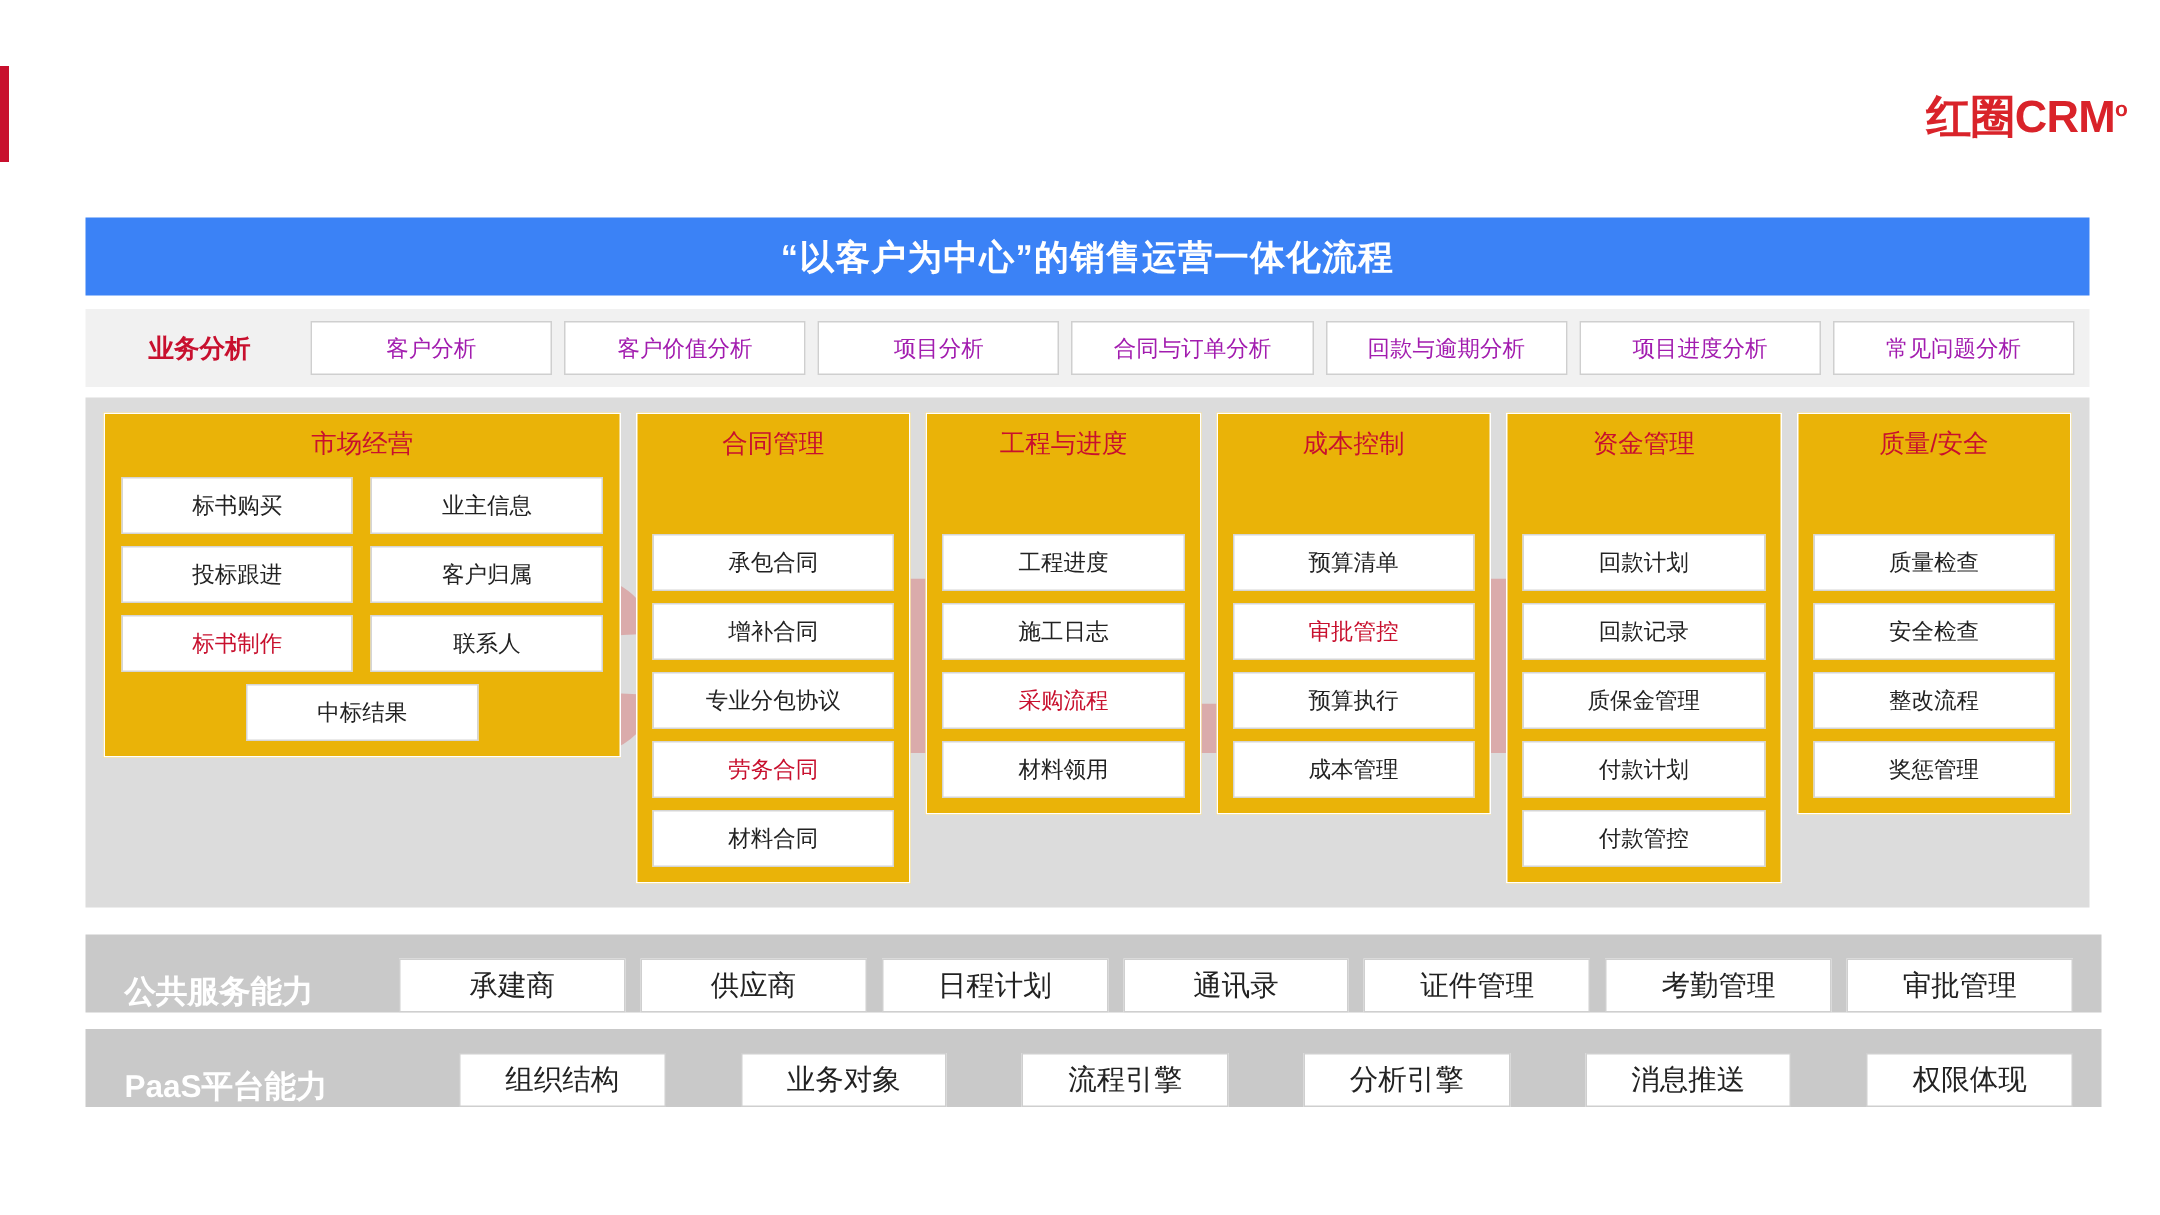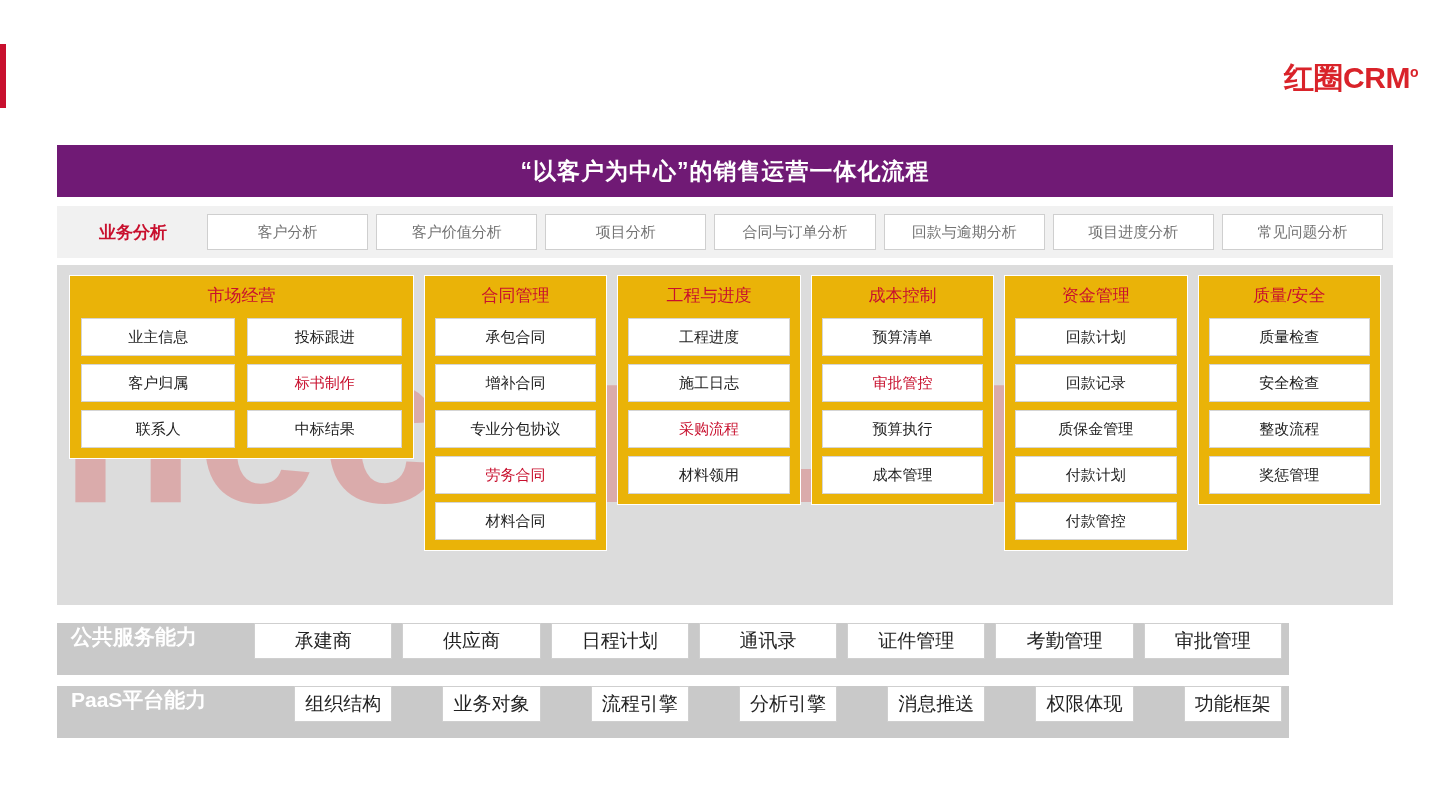--- a/index.html
+++ b/index.html
@@ -64,21 +64,21 @@
     z-index: 5;
     font-family: "Liberation Sans", "DejaVu Sans", sans-serif;
   }
   
   .title-bar {
     position: absolute;
     left: 57px;
     top: 129px;
     width: 1336px;
     height: 52px;
-    background: #701a75;
+    background: #3b82f6;
     color: #ffffff;
     font-size: 23px;
     font-weight: bold;
     display: flex;
     align-items: center;
     justify-content: center;
     letter-spacing: 1px;
   }
   
   .analysis-row {
@@ -104,21 +104,21 @@
   .analysis-item {
     flex: 1 1 0;
     margin: 4px 4px;
     height: 36px;
     background: #ffffff;
     border: 1px solid #cfcfcf;
     display: flex;
     align-items: center;
     justify-content: center;
     font-size: 15px;
-    color: #737373;
+    color: #a21caf;
     box-sizing: border-box;
   }
   
   .modules-panel {
     position: absolute;
     left: 57px;
     top: 249px;
     width: 1336px;
     height: 340px;
     background: #dcdcdc;
@@ -136,21 +136,21 @@
     border: 1px solid #ffffff;
     box-sizing: border-box;
     padding: 8px 10px 10px 10px;
     display: flex;
     flex-direction: column;
     align-items: center;
     position: relative;
     z-index: 10;
   }
   .module.wide { flex: 2 1 0; }
-  .module.narrow { flex: 1 1 0; }
+  .module.narrow { flex: 1 1 0; gap: 38px; }
   .module-title {
     text-align: center;
     color: #c8102e;
     font-size: 17px;
     font-weight: normal;
     margin-bottom: 10px;
     height: 24px;
     line-height: 24px;
   }
   .cells {
@@ -170,26 +170,26 @@
     color: #222222;
     box-sizing: border-box;
   }
   .module.wide .cell { width: calc(50% - 7px); }
   .module.narrow .cell { width: 100%; }
   .cell.red { color: #c8102e; }
   
   .footer-row {
     position: absolute;
     left: 57px;
-    width: 1232px;
+    width: 1344px;
     height: 52px;
     background: #c9c9c9;
     display: flex;
-    align-items: flex-start;
-    padding: 0 2px;
+    align-items: flex-end;
+    padding: 0 14px;
     box-sizing: border-box;
   }
   .footer-row.public { top: 607px; }
   .footer-row.paas { top: 670px; gap: 40px; }
   .footer-label {
     width: 190px;
     flex: none;
     color: #ffffff;
     font-weight: bold;
     font-size: 21px;
@@ -235,20 +235,21 @@
     <div class="analysis-item">项目进度分析</div>
     <div class="analysis-item">常见问题分析</div>
   </div>
 
   <div class="modules-panel">
     <div class="modules-flex">
 
       <div class="module wide">
         <div class="module-title">市场经营</div>
         <div class="cells">
+          <div class="cell">标书购买</div>
           <div class="cell">业主信息</div>
           <div class="cell">投标跟进</div>
           <div class="cell">客户归属</div>
           <div class="cell red">标书制作</div>
           <div class="cell">联系人</div>
           <div class="cell">中标结果</div>
         </div>
       </div>
 
       <div class="module narrow">
@@ -318,16 +319,15 @@
   </div>
 
   <div class="footer-row paas">
     <div class="footer-label">PaaS平台能力</div>
     <div class="footer-item">组织结构</div>
     <div class="footer-item">业务对象</div>
     <div class="footer-item">流程引擎</div>
     <div class="footer-item">分析引擎</div>
     <div class="footer-item">消息推送</div>
     <div class="footer-item">权限体现</div>
-    <div class="footer-item">功能框架</div>
   </div>
 
 </div>
 
 </body></html>

